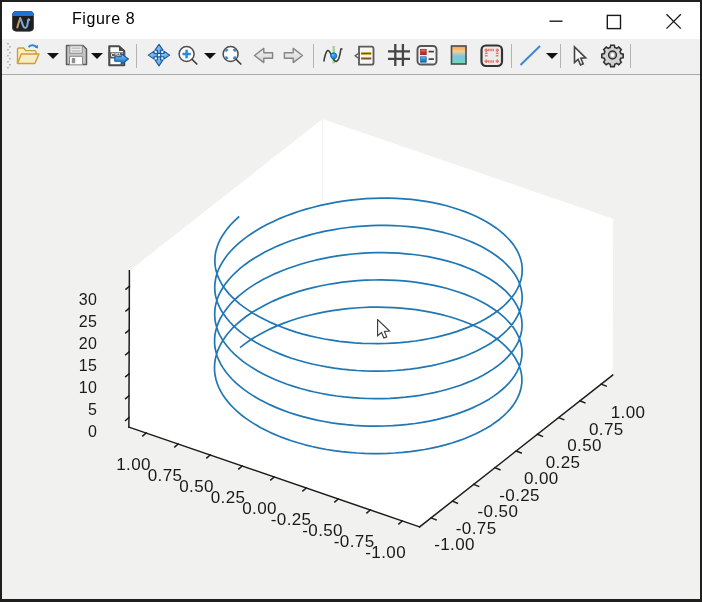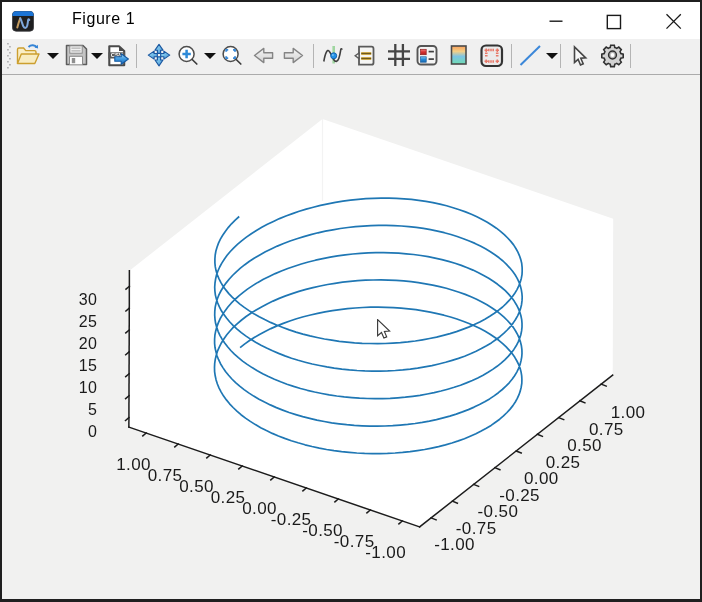--- a/index.html
+++ b/index.html
@@ -13,21 +13,21 @@
 <body>
 <div id="win">
 <div id="inner"></div>
 <div id="title">
  <svg width="22" height="21" style="position:absolute;left:9.5px;top:9px" viewBox="0 0 22 21">
   <rect x="0.4" y="0.3" width="21.2" height="19.9" rx="3.8" fill="#1f1f20" stroke="#39393b" stroke-width="0.8"></rect>
   <path d="M0.4,4.9 v-0.8 a3.8,3.8 0 0 1 3.8,-3.8 h13.6 a3.8,3.8 0 0 1 3.8,3.8 v0.8 Z" fill="#1b74d6"></path>
   <path d="M5.3,16.5 C6.1,13.4 7.0,10.3 8.2,7.3" stroke="#c59b5e" stroke-width="2" fill="none" stroke-linecap="round"></path>
   <path d="M8.2,7.3 C9.6,9.6 10.3,12.8 11.2,15.1 C12.2,17.5 14.4,17.6 15.2,14.7 C15.7,12.8 15.9,10.7 16.1,9.2 C16.25,8.2 17.1,8.0 17.3,8.9" stroke="#7ea8dc" stroke-width="2" fill="none" stroke-linecap="round"></path>
  </svg>
- <div style="position:absolute;left:70px;top:7.5px;font-size:16px;letter-spacing:0.55px;color:#000;">Figure 1</div>
+ <div style="position:absolute;left:70px;top:7.5px;font-size:16px;letter-spacing:0.55px;color:#000;">Figure 8</div>
  <svg width="160" height="30" style="position:absolute;left:540px;top:4px" viewBox="0 0 160 30">
   <g stroke="#1a1a1a" stroke-width="1.4" fill="none">
    <path d="M7.5,15.2 h13"></path>
    <rect x="65.3" y="9.4" width="13.2" height="13.2"></rect>
    <path d="M124.5,8.3 l14.3,14.3 M138.8,8.3 l-14.3,14.3" stroke-width="1.3"></path>
   </g>
  </svg>
 </div>
 <div id="tbar">
  <svg width="10" height="32" style="position:absolute;left:3px;top:2px">

